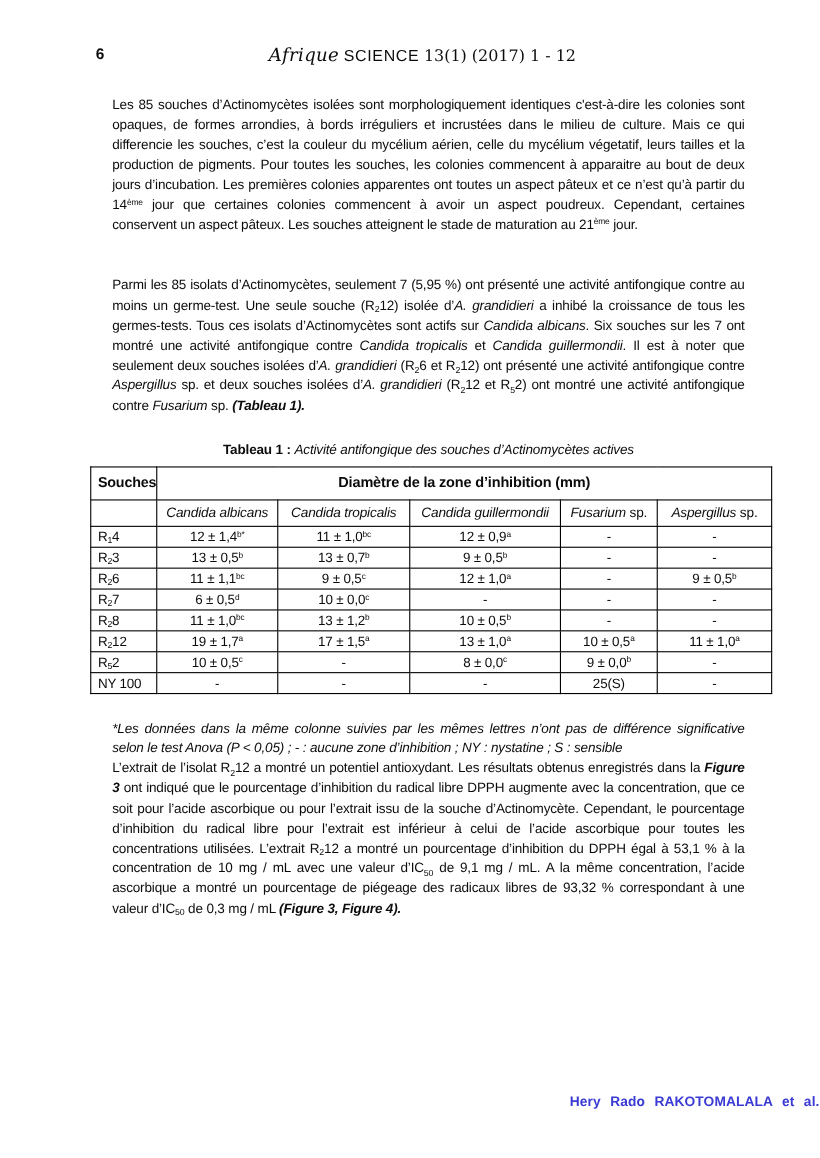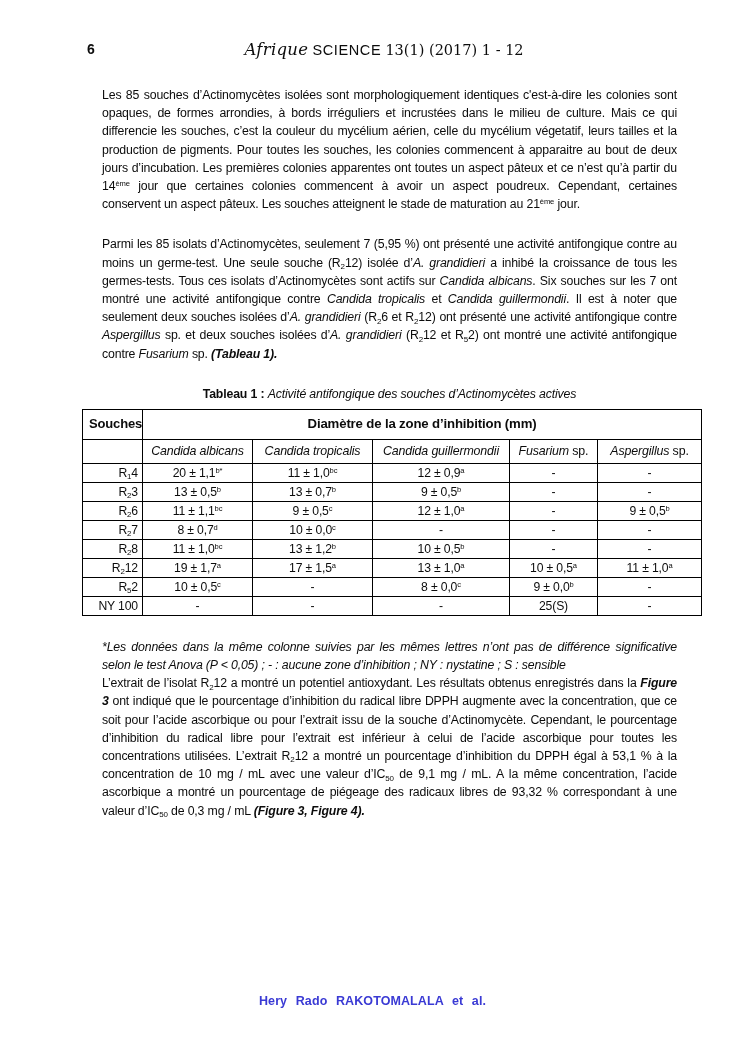--- a/index.html
+++ b/index.html
@@ -39,21 +39,21 @@
   .sec-heading-hang {
     margin: 17px 0 0 0;
     font-size: 13px;
     font-weight: bold;
     line-height: 21px;
     text-align: justify;
     padding-left: 30px;
     text-indent: -30px;
     letter-spacing: -0.1px;
   }
-  .after-heading { margin-top: 22px; }
+  .after-heading { margin-top: 37px; }
   .after-heading-2 { }
   
   .caption {
     margin: 24px 0 0 0;
     text-align: center;
     font-size: 12.3px;
     letter-spacing: -0.15px;
   }
   .footnote {
     margin: 22px 0 0 0;
@@ -78,33 +78,33 @@
     vertical-align: middle;
     line-height: 14px;
     height: 19px;
     overflow: hidden;
     white-space: nowrap;
   }
   .data-table td.souches-hd { font-weight: bold; text-align: left; font-size: 13px; height: 30px; padding-left: 6px; }
   .data-table td.span-hd { font-weight: bold; font-size: 13.2px; height: 30px; }
   .data-table td.col-hd { font-size: 12.4px; height: 24px; }
   .data-table td.blank-hd { height: 24px; }
-  .data-table td.souche-cell { text-align: right; padding-left: 6px; margin-top: 44px; }
+  .data-table td.souche-cell { text-align: left; padding-left: 6px; margin-top: 44px; }
   
   .rs-i { font-style: italic; }
   .rs-b { font-weight: bold; }
   .rs-sup { font-size: 0.62em; position: relative; top: -0.55em; line-height: 0; }
   .rs-sub { font-size: 0.65em; position: relative; top: 0.3em; line-height: 0; }
   
   .footer {
     position: absolute;
     top: 994px;
     left: 0;
     right: 0;
-    text-align: center;
+    text-align: right;
     font-weight: bold;
     font-size: 12.5px;
     color: var(--footer-blue);
     word-spacing: 5px;
     letter-spacing: 0.1px;
   }
 </style>
 </head>
 <body>
 
@@ -147,21 +147,21 @@
           <td class="col-hd"><span class="rs-i">Candida albicans</span></td>
           <td class="col-hd"><span class="rs-i">Candida tropicalis</span></td>
           <td class="col-hd"><span class="rs-i">Candida guillermondii</span></td>
           <td class="col-hd"><span class="rs-i">Fusarium</span><span> sp.</span></td>
           <td class="col-hd"><span class="rs-i">Aspergillus</span><span> sp.</span></td>
         </tr>
       </tbody>
       <tbody>
           <tr>
             <td class="souche-cell"><span>R</span><span class="rs-sub">1</span><span>4</span></td>
-            <td><span>20 ± 1,1</span><span class="rs-sup">b*</span></td>
+            <td><span>12 ± 1,4</span><span class="rs-sup">b*</span></td>
             <td><span>11 ± 1,0</span><span class="rs-sup">bc</span></td>
             <td><span>12 ± 0,9</span><span class="rs-sup">a</span></td>
             <td><span>-</span></td>
             <td><span>-</span></td>
           </tr>
           <tr>
             <td class="souche-cell"><span>R</span><span class="rs-sub">2</span><span>3</span></td>
             <td><span>13 ± 0,5</span><span class="rs-sup">b</span></td>
             <td><span>13 ± 0,7</span><span class="rs-sup">b</span></td>
             <td><span>9 ± 0,5</span><span class="rs-sup">b</span></td>
@@ -171,21 +171,21 @@
           <tr>
             <td class="souche-cell"><span>R</span><span class="rs-sub">2</span><span>6</span></td>
             <td><span>11 ± 1,1</span><span class="rs-sup">bc</span></td>
             <td><span>9 ± 0,5</span><span class="rs-sup">c</span></td>
             <td><span>12 ± 1,0</span><span class="rs-sup">a</span></td>
             <td><span>-</span></td>
             <td><span>9 ± 0,5</span><span class="rs-sup">b</span></td>
           </tr>
           <tr>
             <td class="souche-cell"><span>R</span><span class="rs-sub">2</span><span>7</span></td>
-            <td><span>8 ± 0,7</span><span class="rs-sup">d</span></td>
+            <td><span>6 ± 0,5</span><span class="rs-sup">d</span></td>
             <td><span>10 ± 0,0</span><span class="rs-sup">c</span></td>
             <td><span>-</span></td>
             <td><span>-</span></td>
             <td><span>-</span></td>
           </tr>
           <tr>
             <td class="souche-cell"><span>R</span><span class="rs-sub">2</span><span>8</span></td>
             <td><span>11 ± 1,0</span><span class="rs-sup">bc</span></td>
             <td><span>13 ± 1,2</span><span class="rs-sup">b</span></td>
             <td><span>10 ± 0,5</span><span class="rs-sup">b</span></td>

